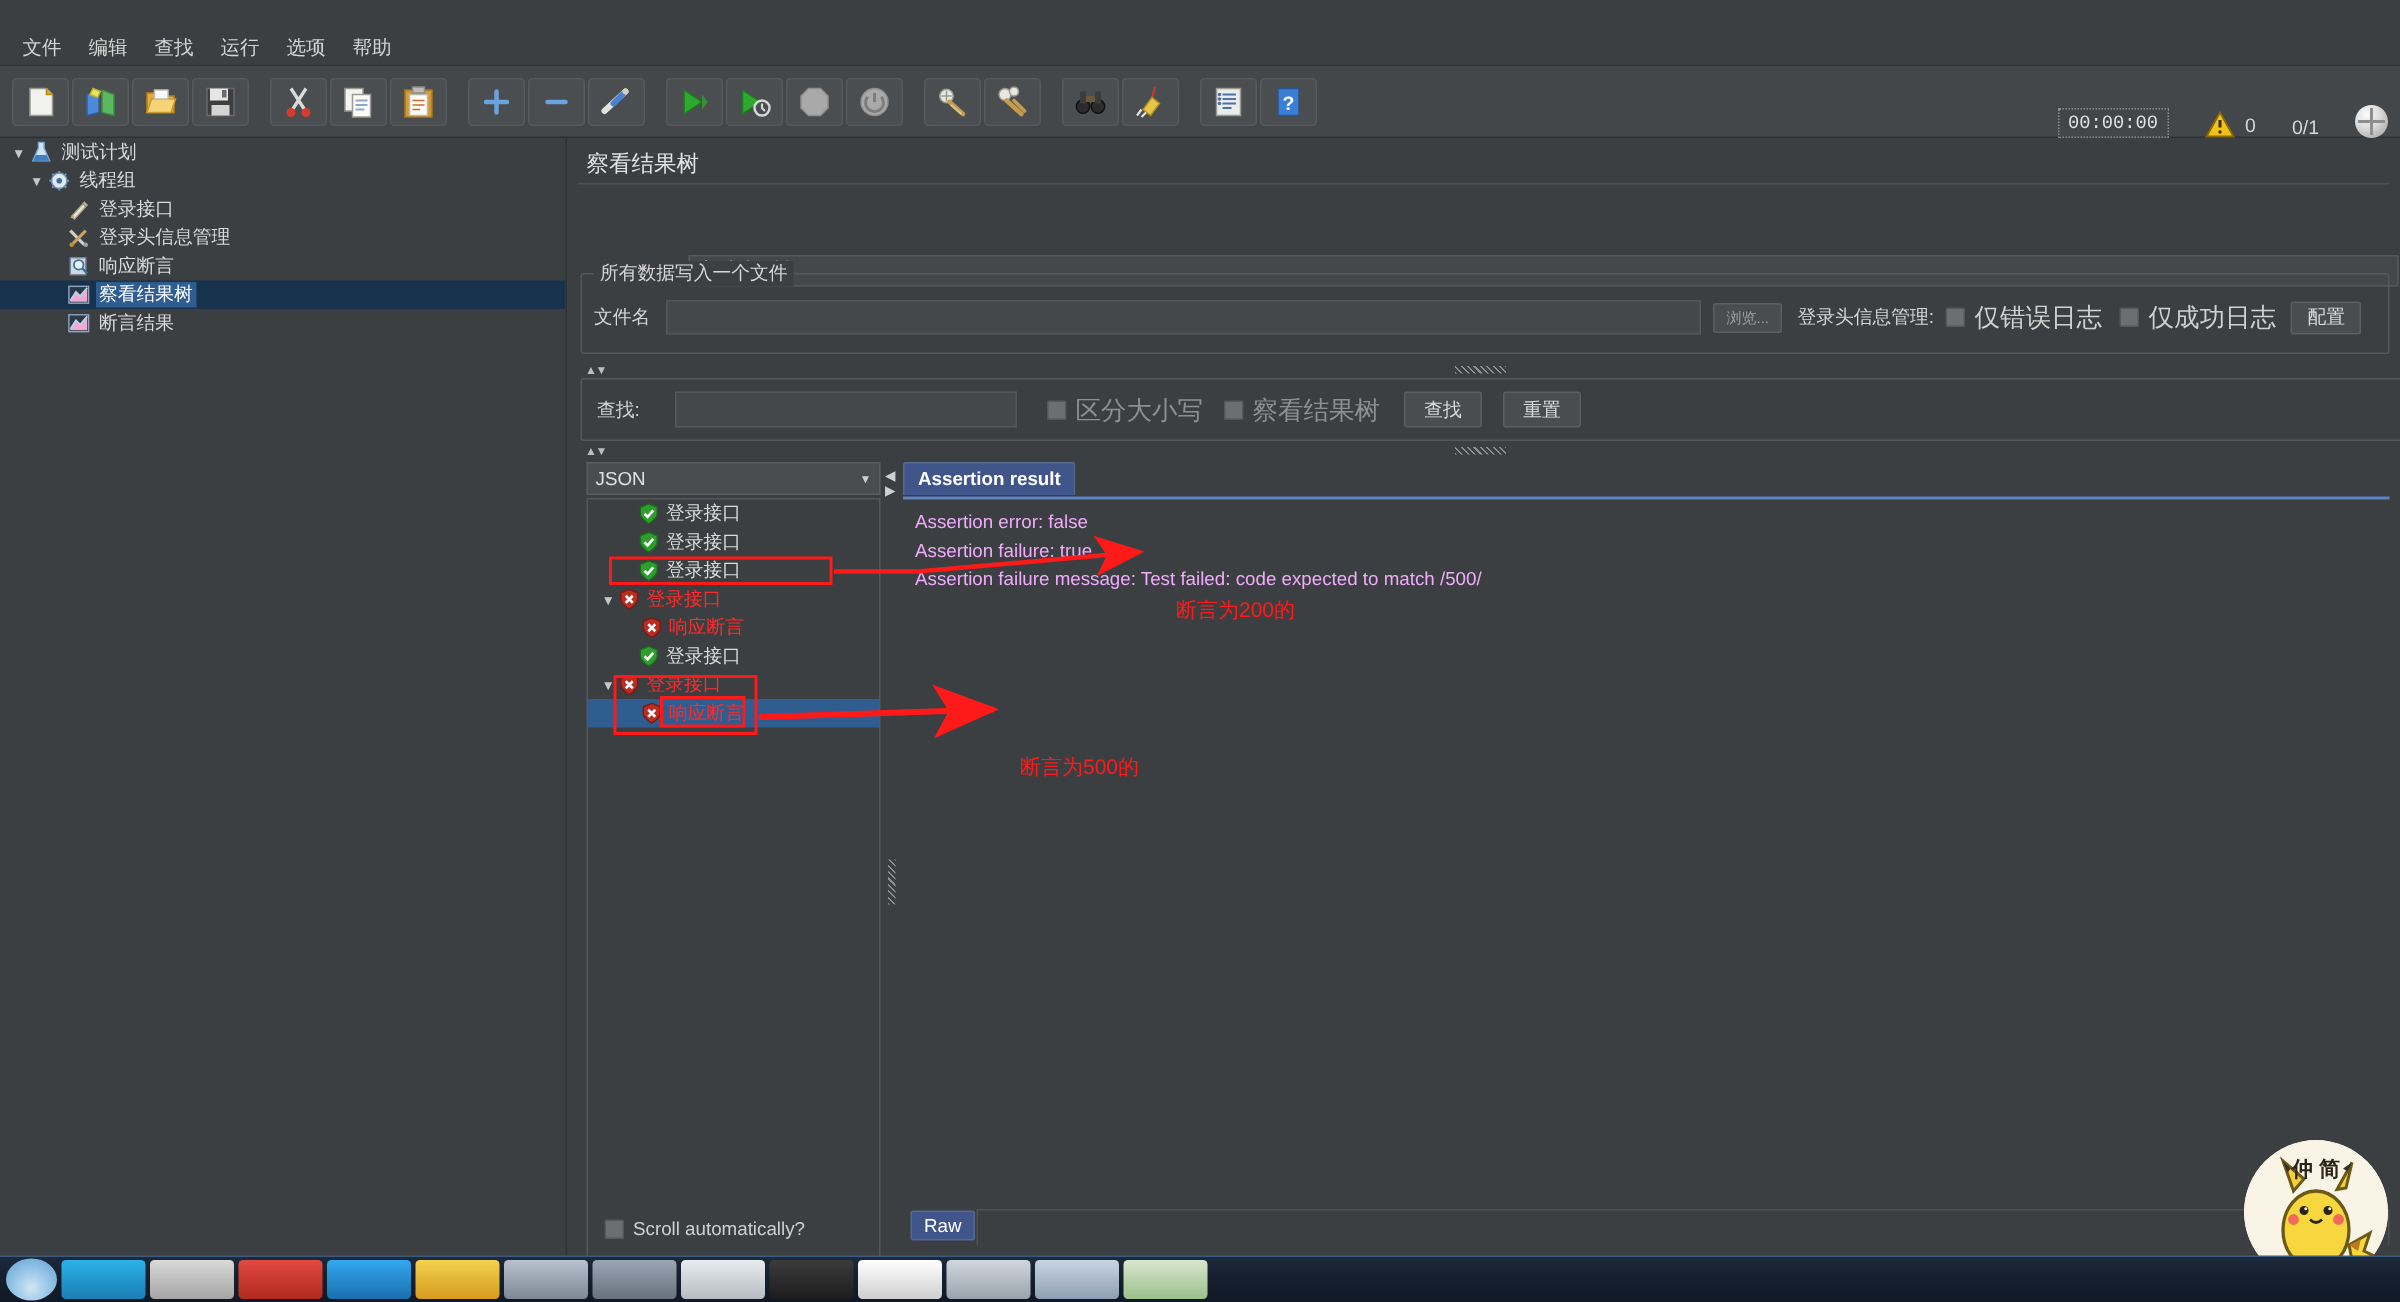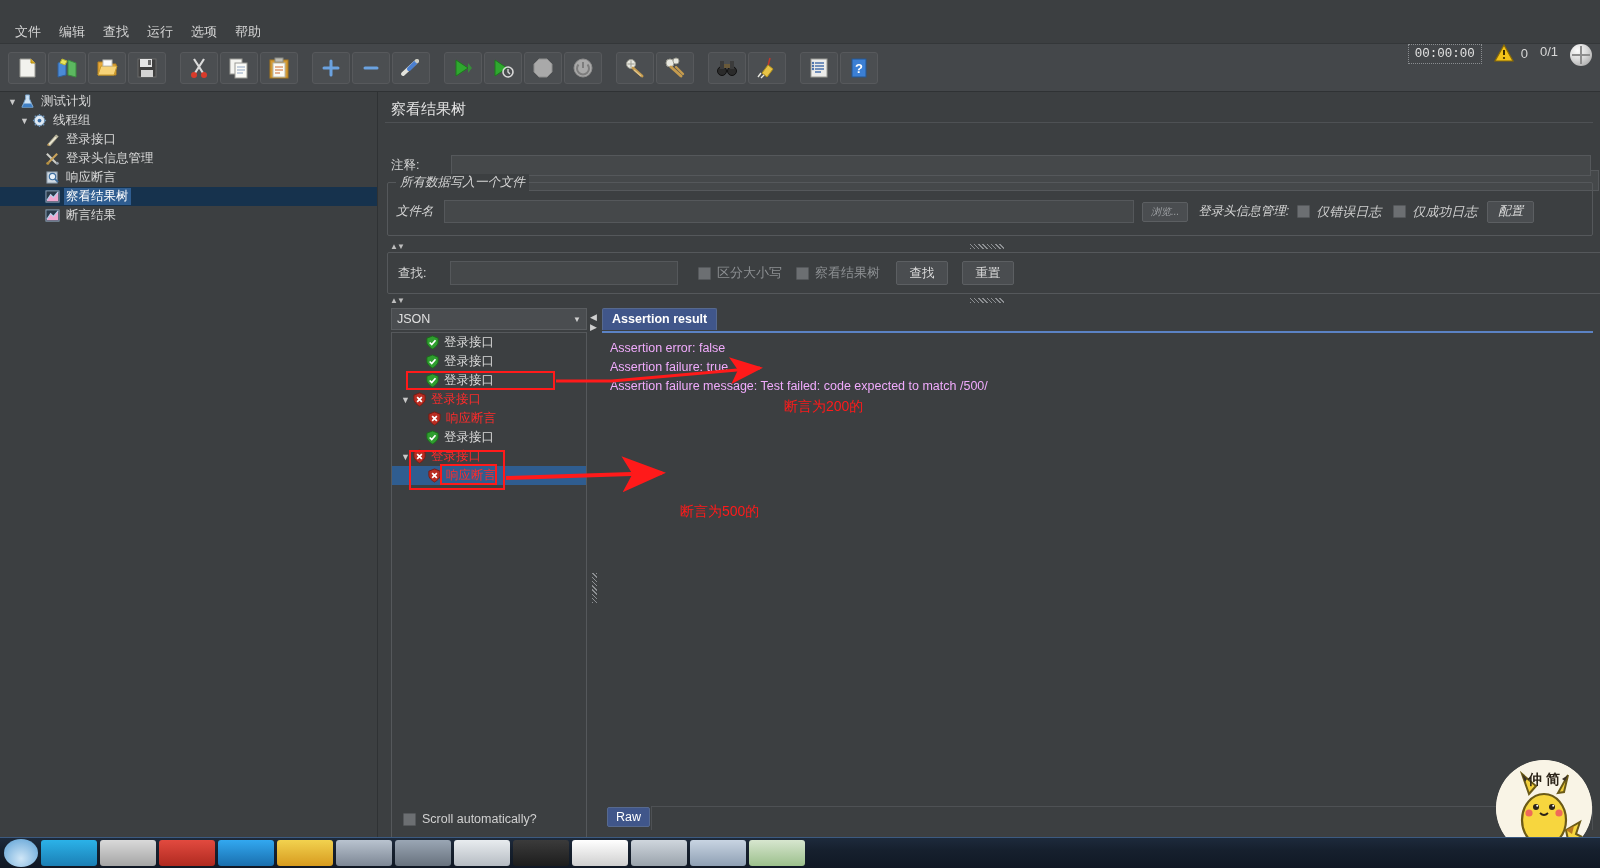--- a/index.html
+++ b/index.html
@@ -76,21 +76,21 @@
     width: 38px; height: 32px; margin-right: 2px; flex: none;
     background: #4b4e51; border: 1px solid #57595c; border-radius: 3px;
     display: flex; align-items: center; justify-content: center;
     position: relative; overflow: hidden;
   }
   .tsep { width: 12px; height: 32px; flex: none; }
   .ticon { width: 22px; height: 22px; display: block; }
 
   .status-area {
     position: absolute; right: 8px; top: 0; height: 48px;
-    display: flex; align-items: flex-start; gap: 12px;
+    display: flex; align-items: flex-end; gap: 24px;
   }
   .timer {
     font-family: "Liberation Mono", "DejaVu Sans Mono", monospace;
     font-size: 12.5px; color: #e2e2e2; background: #434649;
     border: 1px dotted #8a8d90; padding: 2px 6px;
   }
   .warnbox { display: flex; align-items: center; gap: 7px; }
   .warncount, .threadcount { font-size: 13px; color: #d7d7d7; }
   .sphere {
     width: 22px; height: 22px; border-radius: 50%;
@@ -154,21 +154,21 @@
     color: #dcdcdc; font-size: 12.5px; height: 24px; padding: 0 10px;
     display: flex; align-items: center; justify-content: center; white-space: nowrap;
   }
   .btn.small { height: 20px; font-size: 10px; color: #9c9fa2; padding: 0 8px; }
 
   .chk {
     width: 13px; height: 13px; background: #6c6f72; border: 1px solid #55585b;
     flex: none; border-radius: 1px;
   }
   .chkwrap { display: flex; align-items: center; gap: 6px; }
-  .chklabel { font-size: 13px; color: #d0d0d0; white-space: nowrap; }
+  .chklabel { font-size: 17px; color: #d0d0d0; white-space: nowrap; }
   .chklabel.dim { color: #8d9093; }
 
   .splitter {
     position: absolute; background: #3c3f41; display: flex; align-items: center;
   }
   .split-arrows { font-size: 8px; color: #bdbdbd; letter-spacing: -1px; margin-left: 5px; }
   .split-grip {
     position: absolute; width: 34px; height: 5px;
     background-image: repeating-linear-gradient(45deg,#8c8f92 0 1px,transparent 1px 3px);
   }
@@ -521,26 +521,22 @@
   <div class="rightpanel">
 
     <div class="panel-title">察看结果树</div>
     <div class="hr-line" style="top:30px;"></div>
 
     <div class="formrow" style="left:20px; top:38px;margin-top:40px;">
       <span class="flabel" style="width:60px;">名称:</span>
       <div class="ftext" style="width:1140px;">察看结果树</div>
     </div>
 
-    <div class="formrow" style="left:12px; top:63px;">
-      <span class="flabel" style="width:60px;">注释:</span>
-      <div class="ftext" style="width:1140px;"></div>
-    </div>
-
-    <div class="groupbox" style="left:8px; top:90px; width:1206px; height:54px;font-style:italic;">
+
+    <div class="groupbox" style="left:8px; top:90px; width:1206px; height:54px;">
       <span class="group-legend">所有数据写入一个文件</span>
 
       <div class="formrow" style="left:8px; top:17px;">
         <span class="flabel" style="width:48px;">文件名</span>
         <div class="ftext" style="width:690px; height:23px;"></div>
         <div class="btn small" style="margin-left:8px;">浏览...</div>
         <span class="flabel" style="margin-left:10px;">登录头信息管理:</span>
         <div class="chkwrap" style="margin-left:8px;">
           <span class="chk"></span>
           <span class="chklabel">仅错误日志</span>

